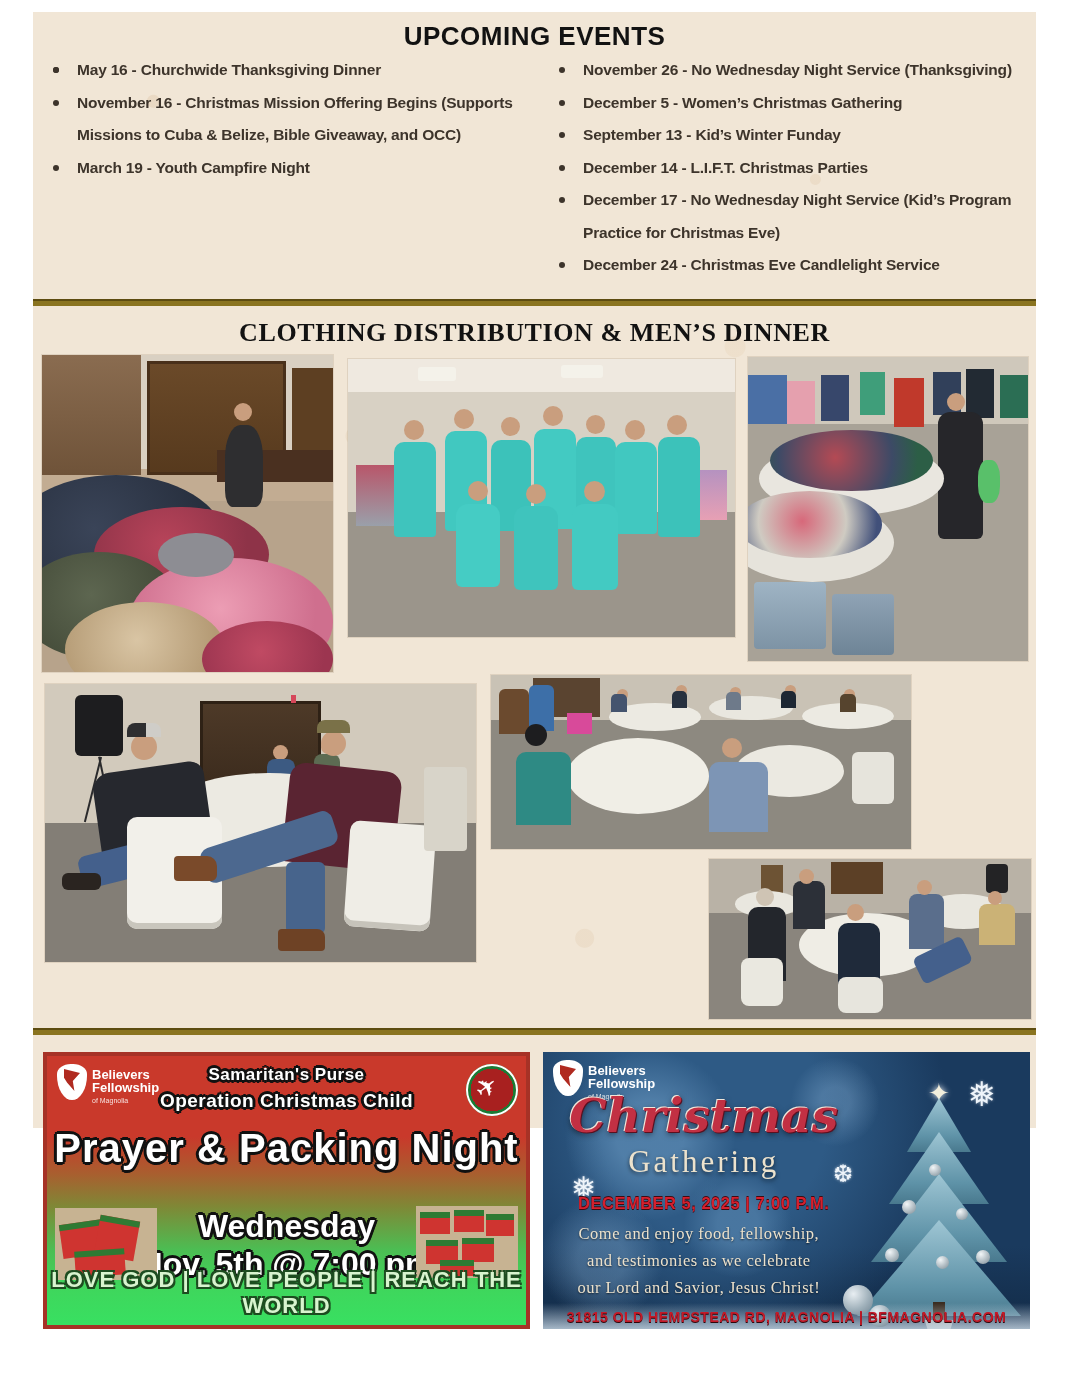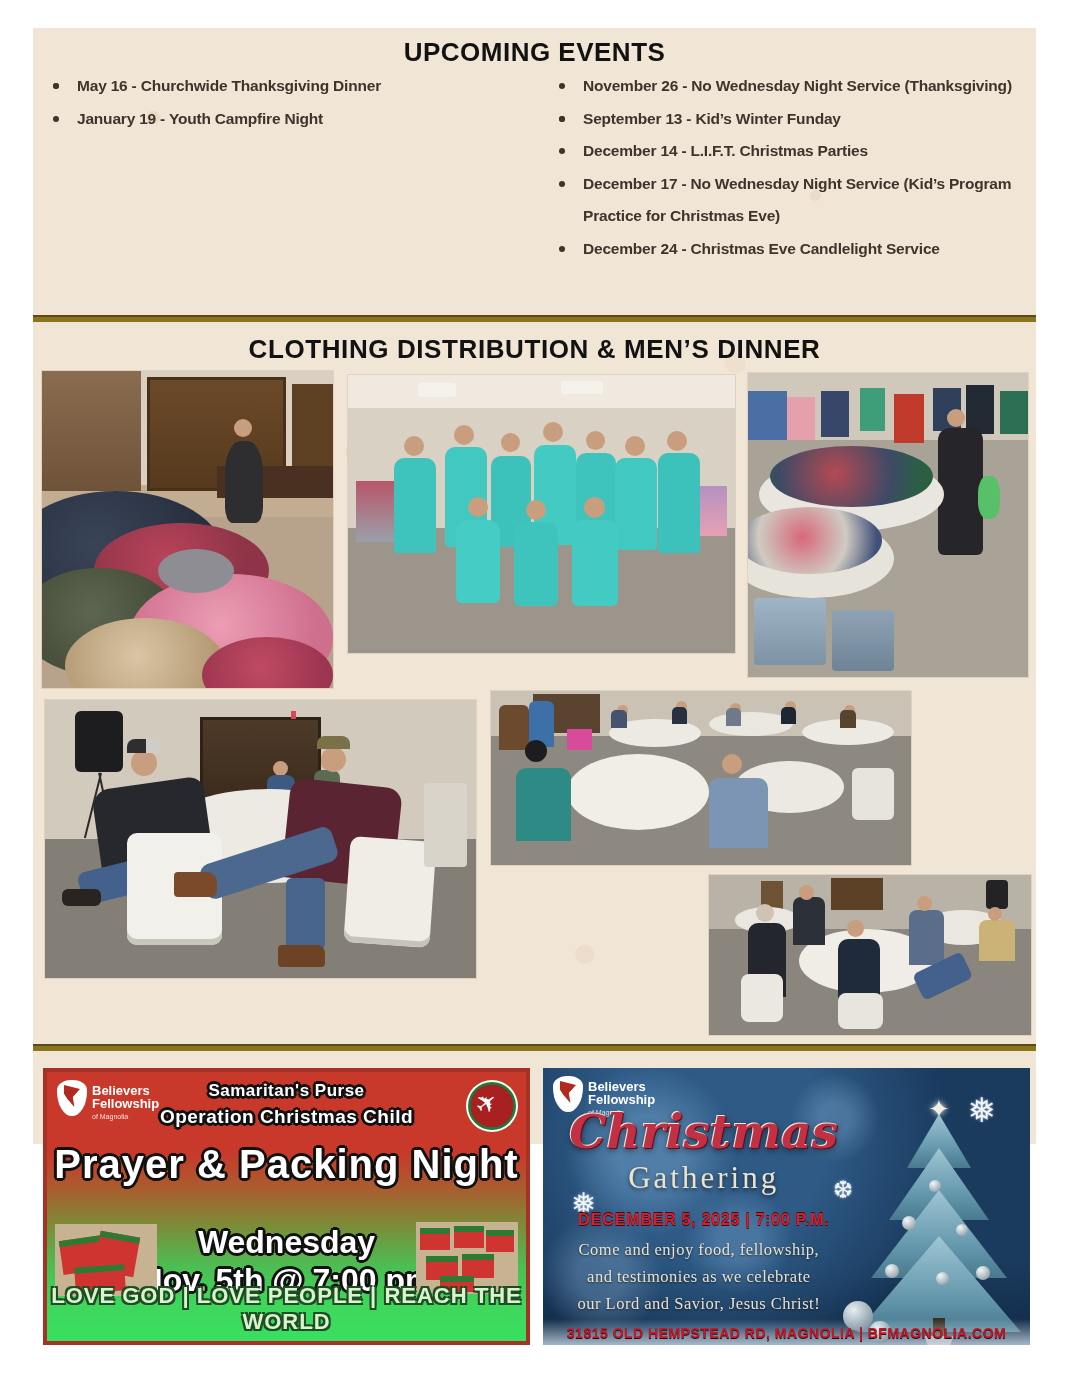--- a/index.html
+++ b/index.html
@@ -2,39 +2,39 @@
 <html><head>
 <meta charset="utf-8">
 <style>
   * { margin:0; padding:0; box-sizing:border-box; }
   html,body { background:#ffffff; }
   body { font-family:"Liberation Sans", sans-serif; }
   .page { position:relative; width:1069px; height:1383px; background:#ffffff; overflow:hidden; }
 
   
   .sheet {
-    position:absolute; left:33px; top:28px; width:1003px; height:1116px;
+    position:absolute; left:33px; top:12px; width:1003px; height:1116px;
     background-color:#f1e6d6;
     background-image:
       radial-gradient(circle at 12% 8%,  rgba(201,160,112,.18) 0 6px, transparent 7px),
       radial-gradient(circle at 78% 15%, rgba(201,160,112,.14) 0 5px, transparent 6px),
       radial-gradient(circle at 32% 38%, rgba(201,160,112,.12) 0 8px, transparent 9px),
       radial-gradient(circle at 90% 52%, rgba(201,160,112,.15) 0 5px, transparent 6px),
       radial-gradient(circle at 18% 67%, rgba(201,160,112,.16) 0 7px, transparent 8px),
       radial-gradient(circle at 55% 83%, rgba(201,160,112,.12) 0 9px, transparent 10px),
       radial-gradient(circle at 70% 30%, rgba(214,178,130,.12) 0 10px, transparent 11px),
       radial-gradient(circle at 40% 95%, rgba(201,160,112,.14) 0 6px, transparent 7px);
   }
 
   .h1 {
     position:absolute; left:0; width:100%; text-align:center;
     font-weight:bold; color:#121212; font-size:26px; letter-spacing:.5px;
   }
   #events-title { top:9px; }
-  #gallery-title { top:306px; letter-spacing:.6px; }
+  #gallery-title { top:306px; letter-spacing:.6px;font-family:Liberation Serif, serif; }
 
   .evt-col { position:absolute; top:42px; list-style:none; }
   #evt-left  { left:16px;  width:478px; }
   #evt-right { left:522px; width:478px; }
   .evt-col li { display:flex; line-height:32.5px; }
   .bullet { flex:0 0 28px; position:relative; }
   .bullet::after { content:""; position:absolute; left:4px; top:13px; width:6px; height:6px; border-radius:50%; background:#3d342b; }
   .evt { font-weight:bold; color:#3d342b; font-size:15.5px; letter-spacing:-.2px; }
 
   .divider { position:absolute; left:0; width:1003px; height:7px;
@@ -156,31 +156,36 @@
     <ul class="evt-col" id="evt-left">
       <li>
           <span class="bullet"></span>
         </li>
       <li>
           <span class="bullet"></span>
           <span class="evt">May 16 - Churchwide Thanksgiving Dinner</span>
         </li>
       <li>
           <span class="bullet"></span>
-          <span class="evt">January 19 - Youth Campfire Night</span>
+          <span class="evt">November 16 - Christmas Mission Offering  Begins (Supports Missions to Cuba &amp; Belize, Bible Giveaway, and OCC)</span>
+        </li>
+      <li>
+          <span class="bullet"></span>
+          <span class="evt">March 19 - Youth Campfire Night</span>
         </li>
     </ul>
 
     <ul class="evt-col" id="evt-right">
       <li>
           <span class="bullet"></span>
           <span class="evt">November 26 - No Wednesday Night Service (Thanksgiving)</span>
         </li>
       <li>
           <span class="bullet"></span>
+          <span class="evt">December 5 - Women’s Christmas Gathering</span>
         </li>
       <li>
           <span class="bullet"></span>
           <span class="evt">September 13 - Kid’s Winter Funday</span>
         </li>
       <li>
           <span class="bullet"></span>
           <span class="evt">December 14 - L.I.F.T. Christmas Parties</span>
         </li>
       <li>

